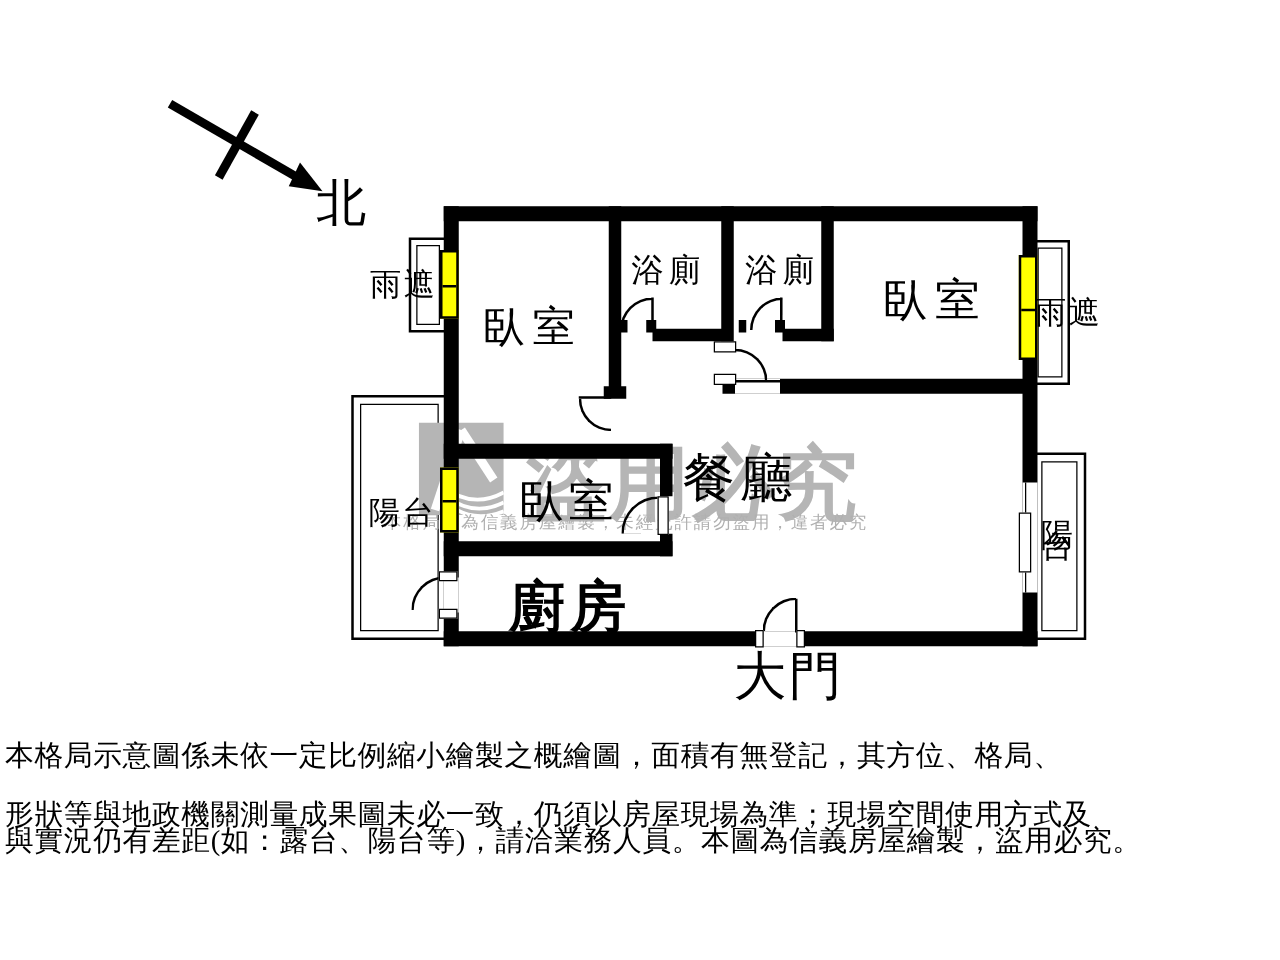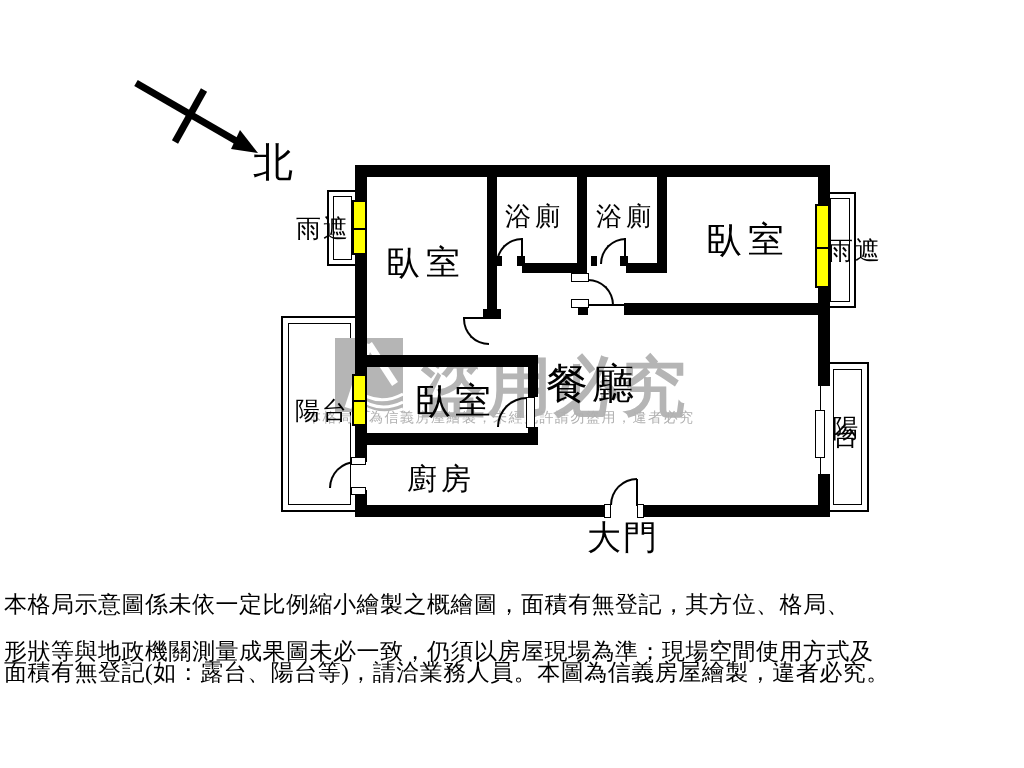--- a/index.html
+++ b/index.html
@@ -114,31 +114,31 @@
   <div class="leaf" style="left:636px;top:479px;width:2px;height:27px;"></div>
   <div class="jamb" style="left:604px;top:504px;width:7px;height:14px;"></div>
   <div class="jamb" style="left:637px;top:504px;width:7px;height:14px;"></div>
 
   <div class="lbl" style="left:386px;top:246px;font-size:34px;letter-spacing:6px;">臥室</div>
   <div class="lbl" style="left:505px;top:204px;font-size:26px;letter-spacing:4px;">浴廁</div>
   <div class="lbl" style="left:596px;top:204px;font-size:26px;letter-spacing:4px;">浴廁</div>
   <div class="lbl" style="left:706px;top:222px;font-size:36px;letter-spacing:6px;">臥室</div>
   <div class="lbl" style="left:415px;top:383px;font-size:36px;letter-spacing:4px;">臥室</div>
   <div class="lbl" style="left:546px;top:363px;font-size:42px;letter-spacing:4px;">餐廳</div>
-  <div class="lbl" style="left:407px;top:464px;font-size:30px;letter-spacing:4px;">廚房</div>
+  <div class="lbl" style="left:407px;top:464px;font-size:45px;letter-spacing:4px;font-weight:bold;">廚房</div>
   <div class="lbl" style="left:295px;top:398px;font-size:25px;letter-spacing:2px;">陽台</div>
   <div class="lbl vert" style="left:832px;top:396px;font-size:26px;">陽台</div>
   <div class="lbl" style="left:296px;top:216px;font-size:25px;letter-spacing:2px;">雨遮</div>
   <div class="lbl" style="left:828px;top:238px;font-size:25px;letter-spacing:2px;">雨遮</div>
-  <div class="lbl" style="left:587px;top:521px;font-size:34px;letter-spacing:2px;">大門</div>
+  <div class="lbl" style="left:587px;top:521px;font-size:42px;letter-spacing:2px;">大門</div>
 
   <svg style="position:absolute;left:118px;top:68px;" width="160" height="100" viewBox="0 0 160 100">
     <line x1="18" y1="15" x2="120" y2="74" stroke="#000" stroke-width="7"></line>
     <polygon points="140,85 113,81 122,62" fill="#000"></polygon>
     <line x1="86" y1="22" x2="57" y2="74" stroke="#000" stroke-width="7"></line>
   </svg>
   <div class="lbl" style="left:253px;top:143px;font-size:40px;">北</div>
 
   <div class="disc" style="left:4px;top:588px;">本格局示意圖係未依一定比例縮小繪製之概繪圖，面積有無登記，其方位、格局、</div>
   <div class="disc" style="left:4px;top:622px;margin-top:13px;">形狀等與地政機關測量成果圖未必一致，仍須以房屋現場為準；現場空間使用方式及</div>
-  <div class="disc" style="left:4px;top:656px;">面積有無登記(如：露台、陽台等)，請洽業務人員。本圖為信義房屋繪製，違者必究。</div>
+  <div class="disc" style="left:4px;top:656px;">與實況仍有差距(如：露台、陽台等)，請洽業務人員。本圖為信義房屋繪製，盜用必究。</div>
 
 </div>
 
 </body></html>

